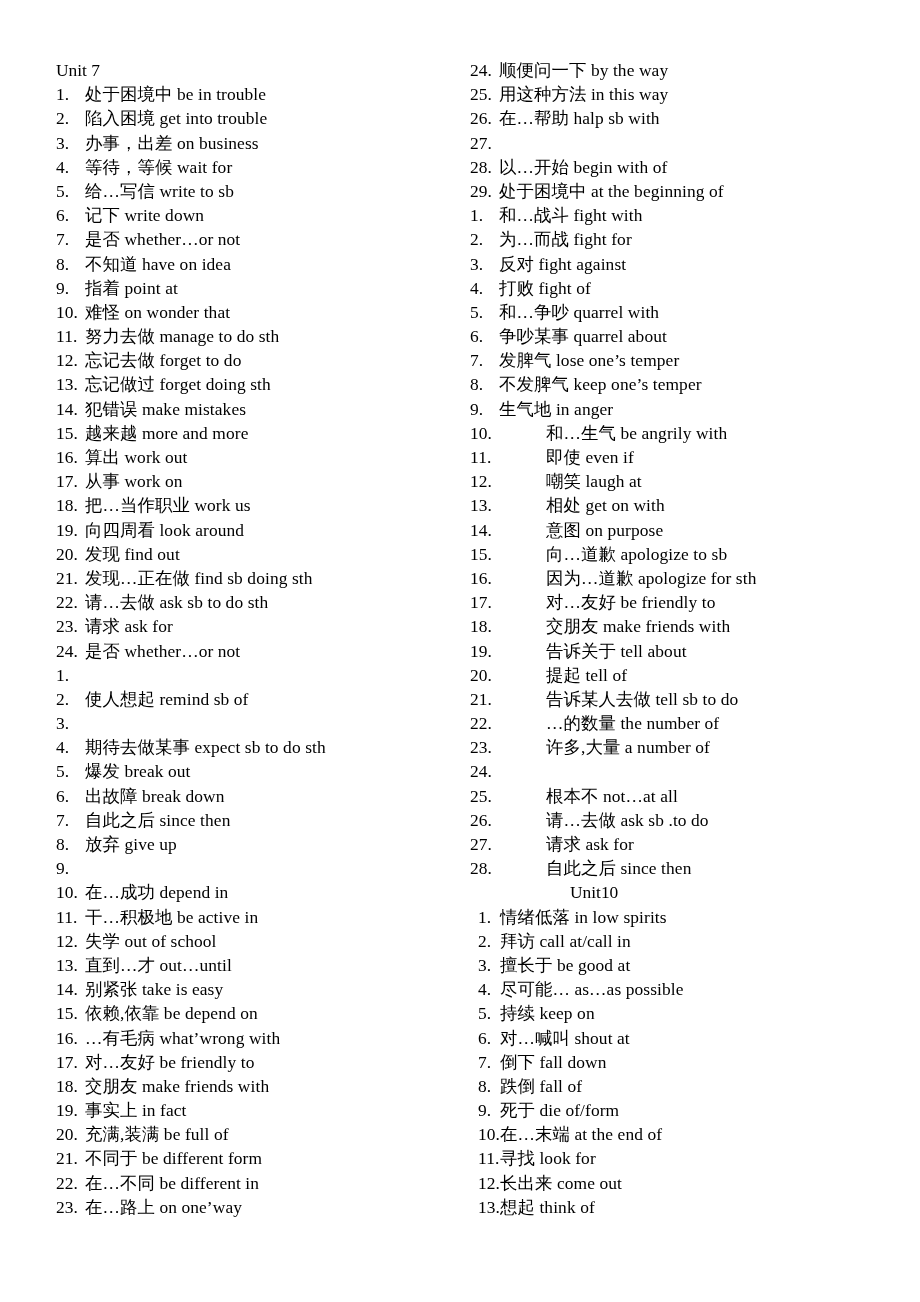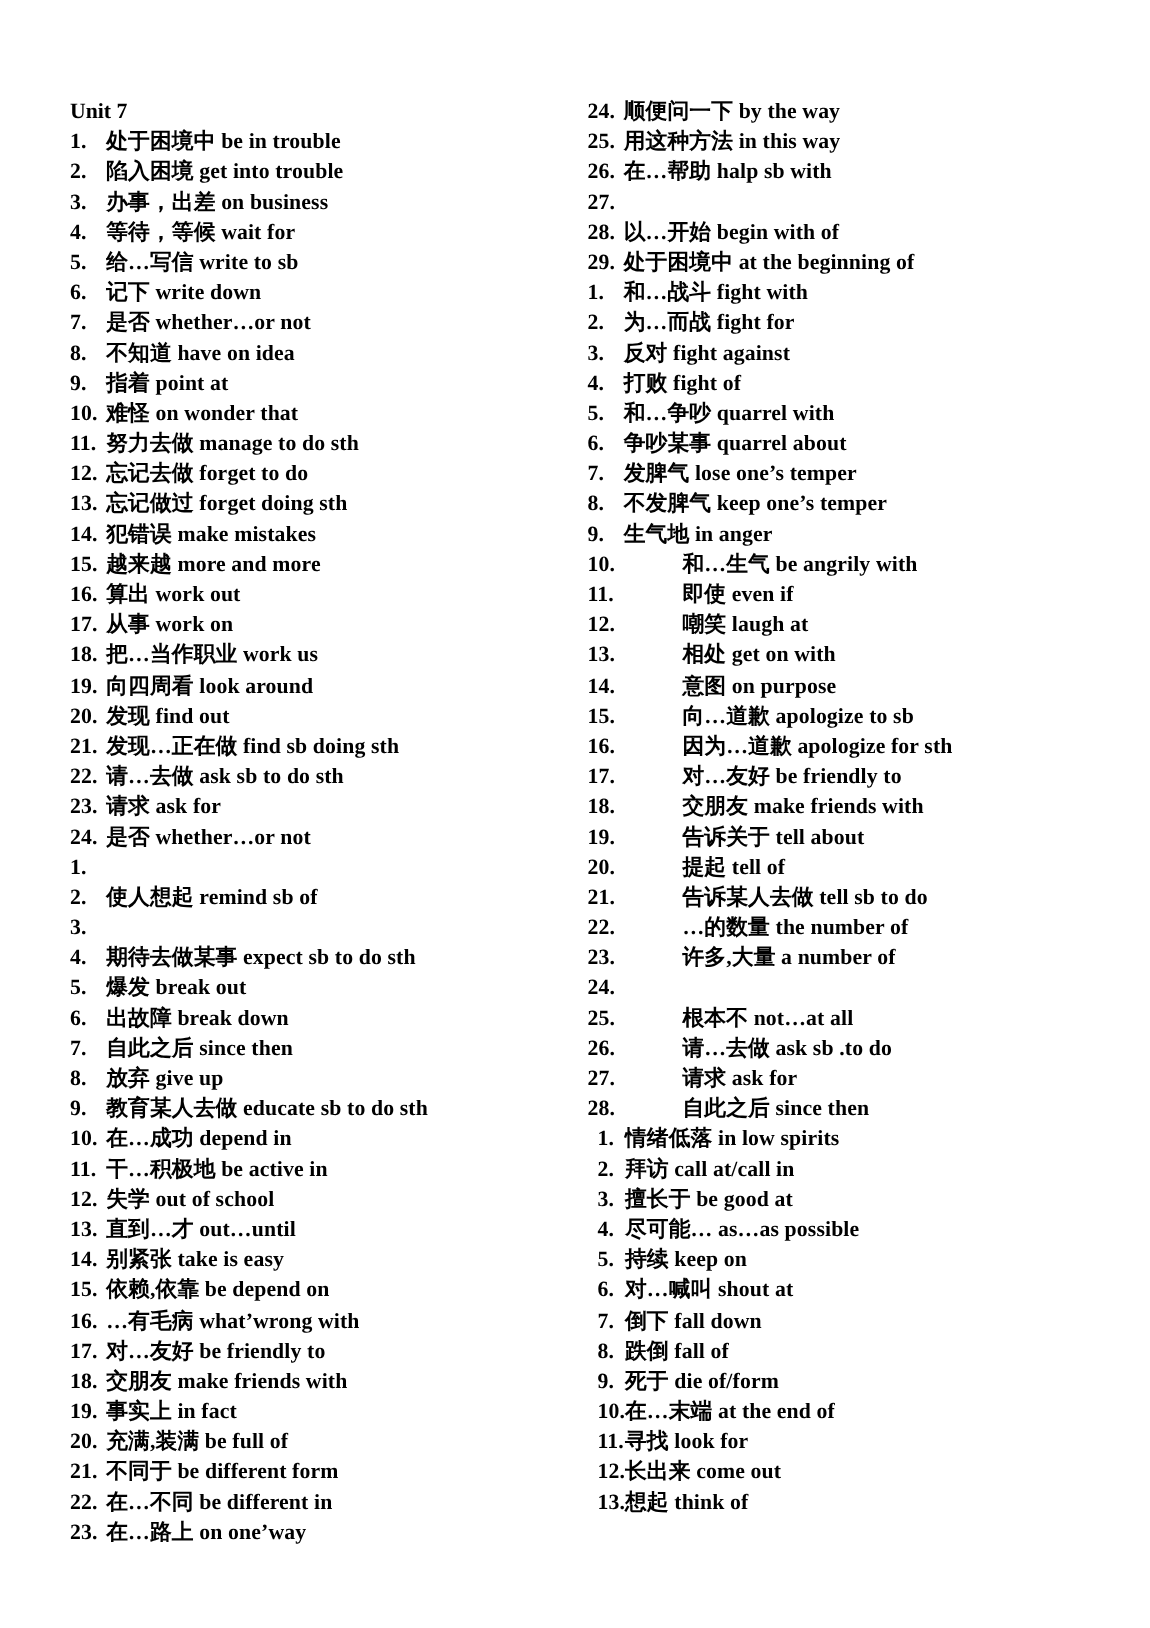--- a/index.html
+++ b/index.html
@@ -12,23 +12,22 @@
     position: relative;
     width: 920px;
     height: 1302px;
     background: #ffffff;
     overflow: hidden;
     font-family: "Liberation Serif", "DejaVu Serif", serif;
     color: #000000;
   }
   .column {
     position: absolute;
-    top: 76px;
+    top: 58px;
     width: 410px;
-    font-weight: bold;
   }
   .col-left  { left: 56px; }
   .col-right { left: 470px; }
 
   .line {
     display: flex;
     align-items: baseline;
     height: 24.2px;
     line-height: 24.2px;
     font-size: 17.4px;
@@ -198,21 +197,20 @@
         <div class="line w-single">
           <span class="num">7.</span>
           <span class="body">自此之后 since then</span>
         </div>
         <div class="line w-single">
           <span class="num">8.</span>
           <span class="body">放弃 give up</span>
         </div>
         <div class="line w-single">
           <span class="num">9.</span>
-          <span class="body">教育某人去做 educate sb to do sth</span>
         </div>
         <div class="line w-single">
           <span class="num">10.</span>
           <span class="body">在…成功 depend in</span>
         </div>
         <div class="line w-single">
           <span class="num">11.</span>
           <span class="body">干…积极地 be active in</span>
         </div>
         <div class="line w-single">
@@ -398,20 +396,21 @@
         </div>
         <div class="line w-single deep">
           <span class="num">27.</span>
           <span class="body">请求 ask for</span>
         </div>
         <div class="line w-single deep">
           <span class="num">28.</span>
           <span class="body">自此之后 since then</span>
         </div>
       </div>
+    <div class="unit-head u10">Unit10</div>
     <div id="unit10-list">
         <div class="line w-single tight">
           <span class="num">1.</span>
           <span class="body">情绪低落 in low spirits</span>
         </div>
         <div class="line w-single tight">
           <span class="num">2.</span>
           <span class="body">拜访 call at/call in</span>
         </div>
         <div class="line w-single tight">

